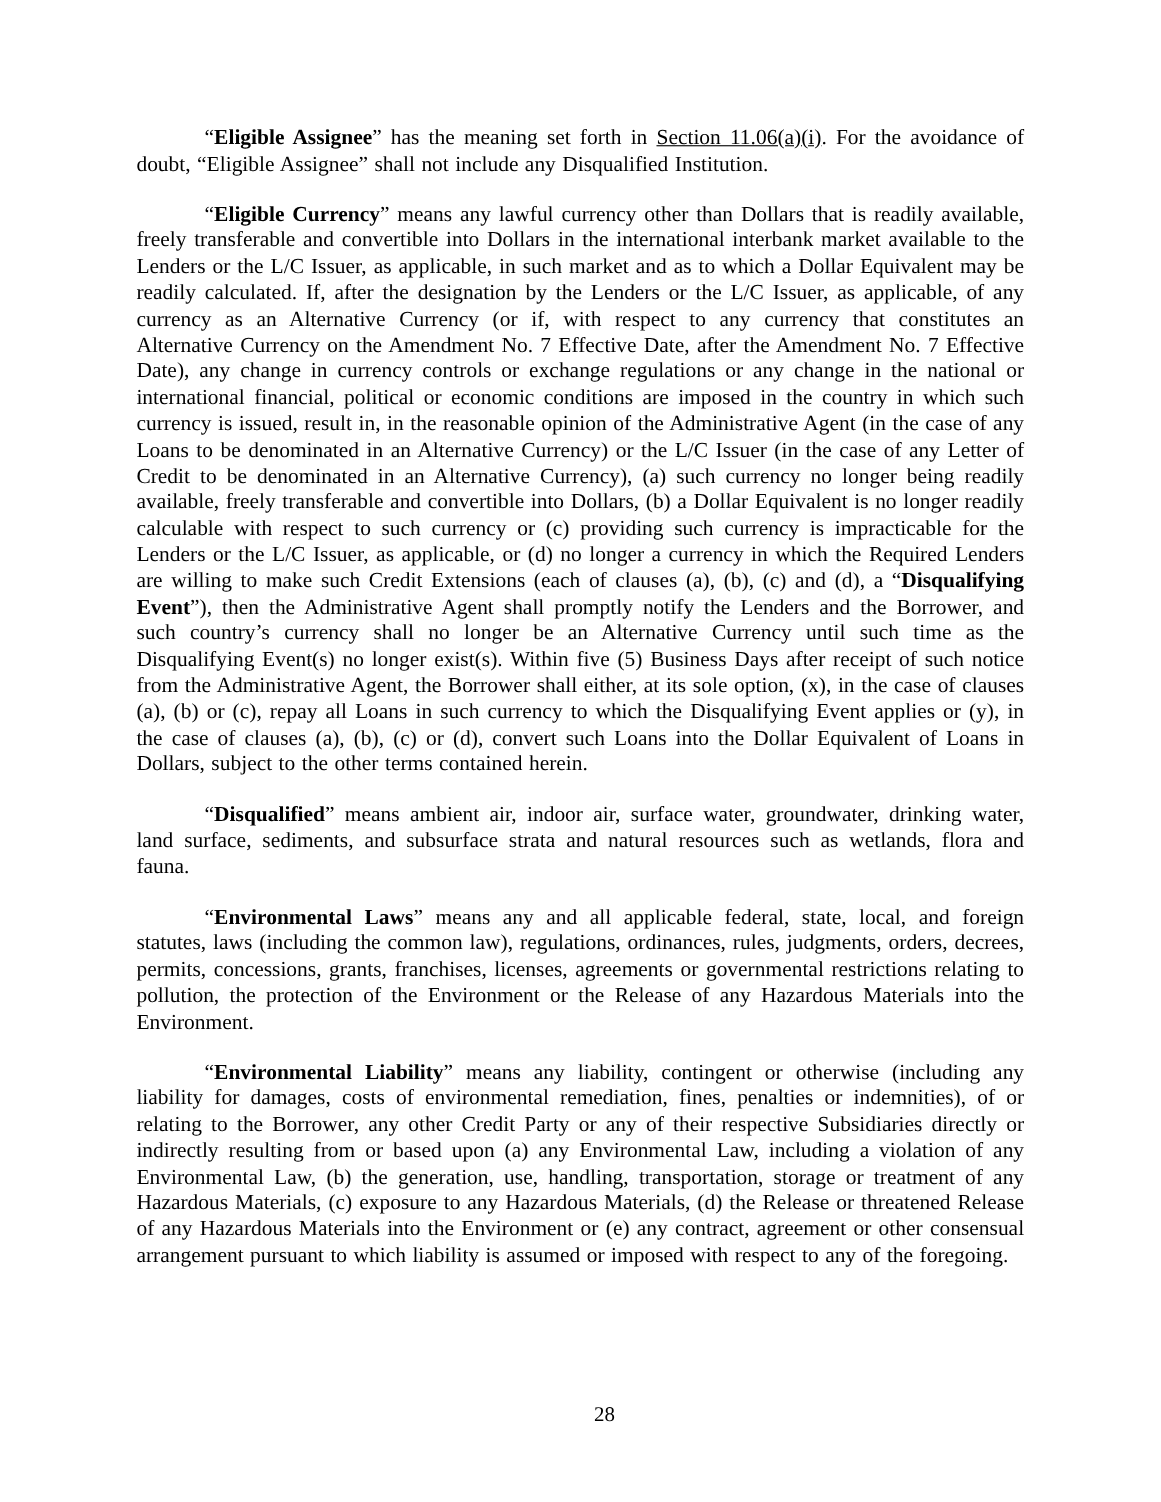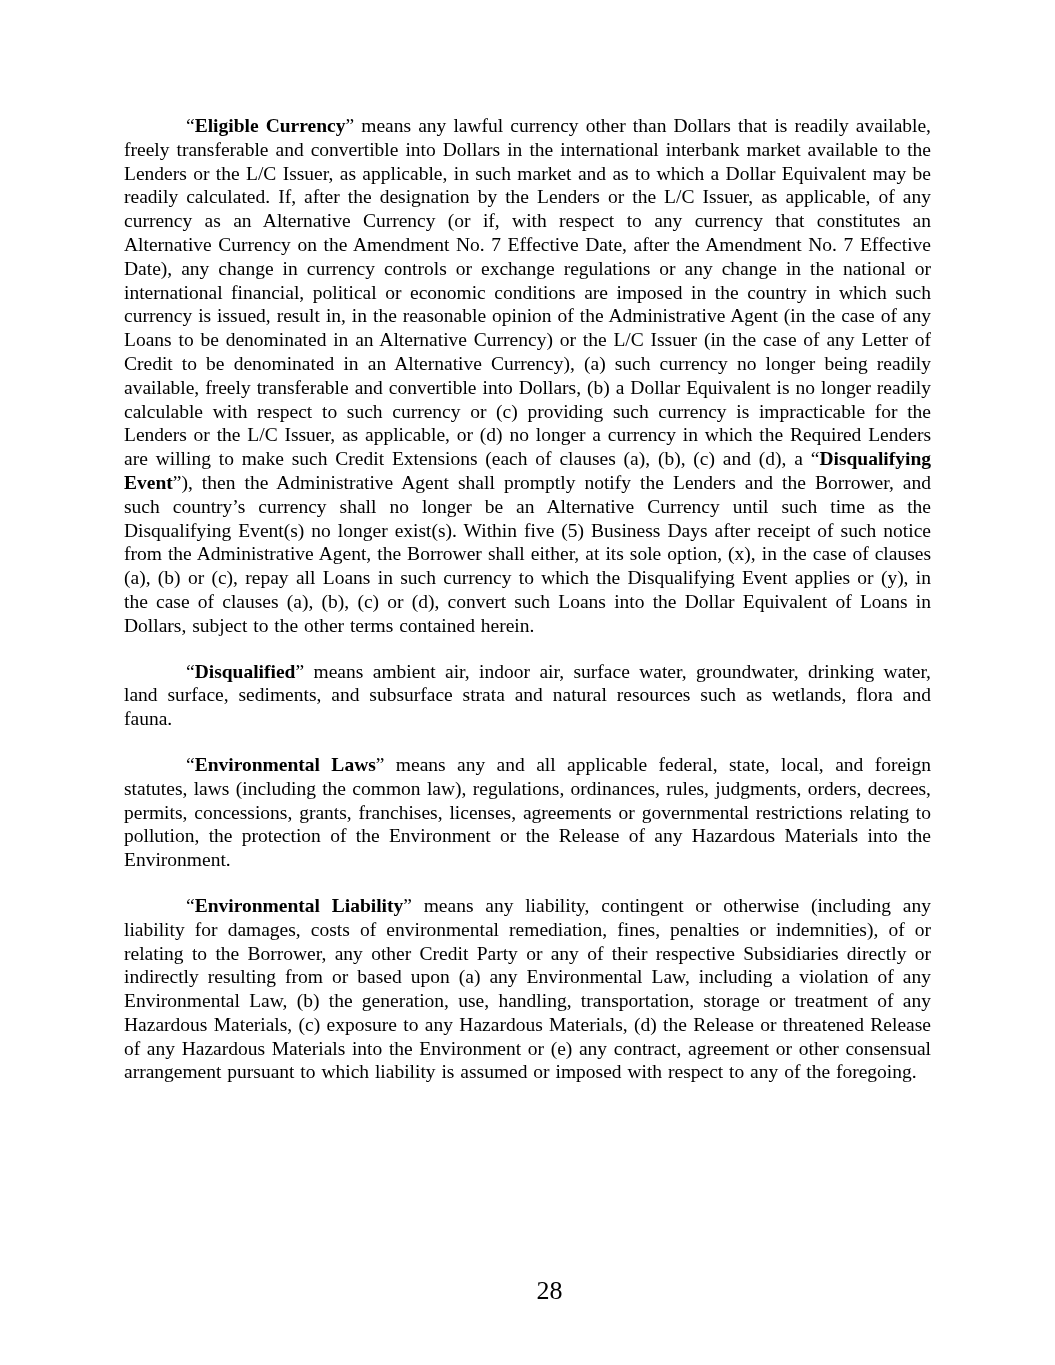--- a/index.html
+++ b/index.html
@@ -31,30 +31,31 @@
     word-spacing: 1px;
   }
   .b { font-weight: bold; }
   .u { text-decoration: underline; }
   .footer {
     position: absolute;
     left: 0;
     right: 0;
     top: 1276px;
     text-align: center;
-    font-size: 26px;
+    font-size: 19px;
     margin-left: 44px;
   }
 </style>
 </head>
 <body>
 
 <div class="page">
   <div class="content">
 
+    <p class="para"><span>“</span><span class="b">Eligible Assignee</span><span>” has the meaning set forth in </span><span class="u">Section 11.06(a)(i)</span><span>.  For the avoidance of doubt, “Eligible Assignee” shall not include any Disqualified Institution.</span></p>
 
     <p class="para"><span>“</span><span class="b">Eligible Currency</span><span>” means any lawful currency other than Dollars that is readily available, freely transferable and convertible into Dollars in the international interbank market available to the Lenders or the L/C Issuer, as applicable, in such market and as to which a Dollar Equivalent may be readily calculated. If, after the designation by the Lenders or the L/C Issuer, as applicable, of any currency as an Alternative Currency (or if, with respect to any currency that constitutes an Alternative Currency on the Amendment No. 7 Effective Date, after the Amendment No. 7 Effective Date),  any change in currency controls or exchange regulations or any change in the national or international financial, political or economic conditions are imposed in the country in which such currency is issued, result in, in the reasonable opinion of the Administrative Agent (in the case of any Loans to be denominated in an Alternative Currency) or the L/C Issuer (in the case of any Letter of Credit to be denominated in an Alternative Currency), (a) such currency no longer being readily available, freely transferable and convertible into Dollars, (b) a Dollar Equivalent is no longer readily calculable with respect to such currency or (c) providing such currency is impracticable for the Lenders or the L/C Issuer, as applicable, or (d) no longer a currency in which the Required Lenders are willing to make such Credit Extensions (each of clauses (a), (b), (c) and (d), a “</span><span class="b">Disqualifying Event</span><span>”), then the Administrative Agent shall promptly notify the Lenders and the Borrower, and such country’s currency shall no longer be an Alternative Currency until such time as the Disqualifying Event(s) no longer exist(s). Within five (5) Business Days after receipt of such notice from the Administrative Agent, the Borrower shall either, at its sole option, (x), in the case of clauses (a), (b) or (c), repay all Loans in such currency to which the Disqualifying Event applies or (y), in the case of clauses (a), (b), (c) or (d), convert such Loans into the Dollar Equivalent of Loans in Dollars, subject to the other terms contained herein.</span></p>
 
     <p class="para"><span>“</span><span class="b">Disqualified</span><span>” means ambient air, indoor air, surface water, groundwater, drinking water, land surface, sediments, and subsurface strata and natural resources such as wetlands, flora and fauna.</span></p>
 
     <p class="para"><span>“</span><span class="b">Environmental Laws</span><span>” means any and all applicable federal, state, local, and foreign statutes, laws (including the common law), regulations, ordinances, rules, judgments, orders, decrees, permits, concessions, grants, franchises, licenses, agreements or governmental restrictions relating to pollution, the protection of the Environment or the Release of any Hazardous Materials into the Environment.</span></p>
 
     <p class="para"><span>“</span><span class="b">Environmental Liability</span><span>” means any liability, contingent or otherwise (including any liability for damages, costs of environmental remediation, fines, penalties or indemnities), of or relating to the Borrower, any other Credit Party or any of their respective Subsidiaries directly or indirectly resulting from or based upon (a) any Environmental Law, including a violation of any Environmental Law, (b) the generation, use, handling, transportation, storage or treatment of any Hazardous Materials, (c) exposure to any Hazardous Materials, (d) the Release or threatened Release of any Hazardous Materials into the Environment or (e) any contract, agreement or other consensual arrangement pursuant to which liability is assumed or imposed with respect to any of the foregoing.</span></p>
 
   </div>

